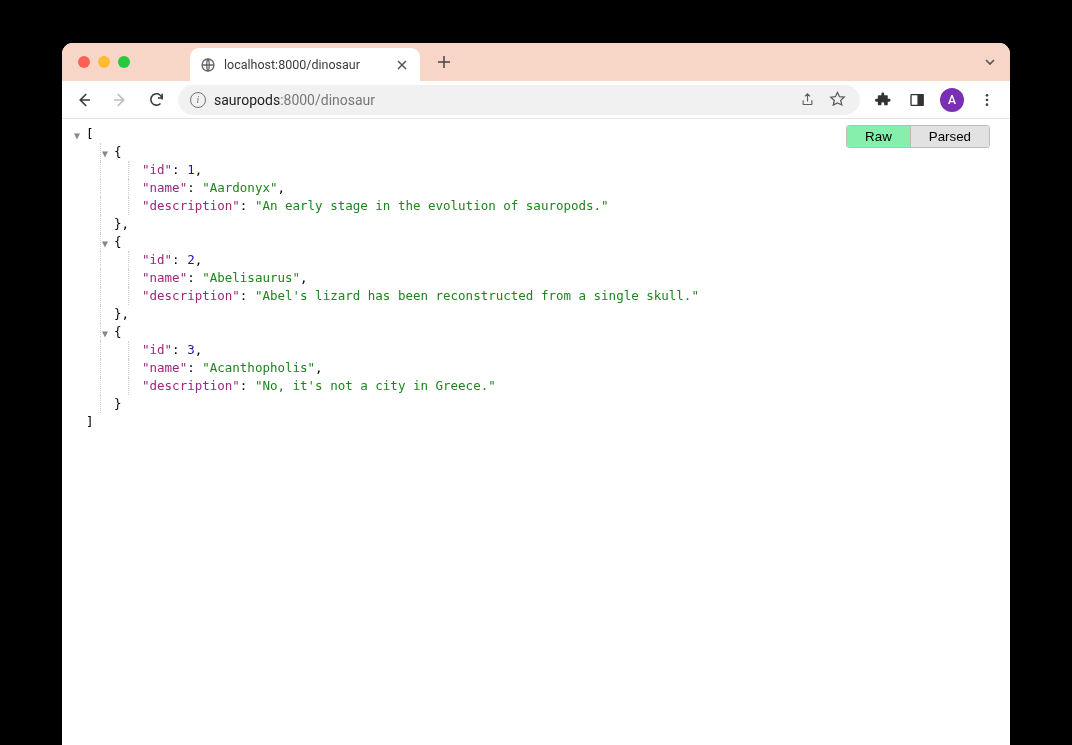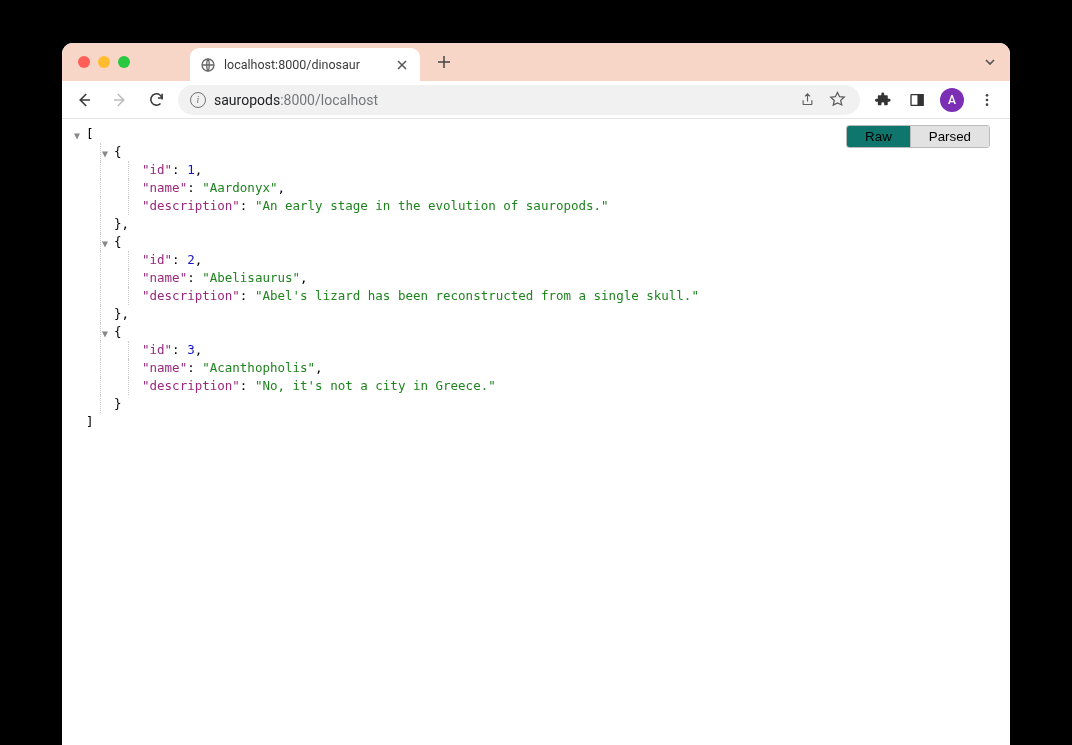--- a/index.html
+++ b/index.html
@@ -119,21 +119,21 @@
   }
   .content {
     flex:1; background:#fff; position:relative; overflow:hidden;
   }
   .view-toggle {
     position:absolute; top:6px; right:20px;
     display:flex; border:1px solid #bbb; border-radius:3px; overflow:hidden;
     font-size:12px;
   }
   .view-btn {
-    padding: 3px 18px; background:#0f766e; cursor:default;
+    padding: 3px 18px; background:#86efac; cursor:default;
     border:none;
   }
   .view-btn:first-child { border-right:1px solid #bbb;}
   .view-btn.active { background:#e2e2e2; }
   .json-body {
     font-family: Menlo, Monaco, Consolas, monospace;
     font-size: 12.5px;
     line-height: 18px;
     padding: 6px 4px;
     color:#000;
@@ -206,21 +206,21 @@
           <path d="M9 4l8 8-8 8M17 12H4"></path>
         </svg>
     </div>
     <div class="nav-btn">
       <svg width="17" height="17" viewBox="0 0 24 24" fill="none" stroke="#3a3a3a" stroke-width="2.2">
           <path d="M20 12a8 8 0 10-2.3 5.6M20 4v6h-6"></path>
         </svg>
     </div>
     <div class="url-bar">
       <span class="url-info-icon">i</span>
-      <span class="url-text"><span>sauropods</span><span class="dim">:8000/localhost</span></span>
+      <span class="url-text"><span>sauropods</span><span class="dim">:8000/dinosaur</span></span>
       <span style="flex:1"></span>
       <span class="icon-btn">
         <svg width="15" height="15" viewBox="0 0 24 24" fill="none" stroke="#5c5c5c" stroke-width="1.8">
             <path d="M12 3v12M8 7l4-4 4 4M5 13v6a1 1 0 001 1h12a1 1 0 001-1v-6"></path>
           </svg>
       </span>
       <span class="icon-btn">
         <svg width="17" height="17" viewBox="0 0 24 24" fill="none" stroke="#5c5c5c" stroke-width="1.8">
             <path d="M12 2l2.9 6 6.6.6-5 4.6 1.5 6.5L12 16.9l-6 3 1.5-6.5-5-4.6L9 8z"></path>
           </svg>

